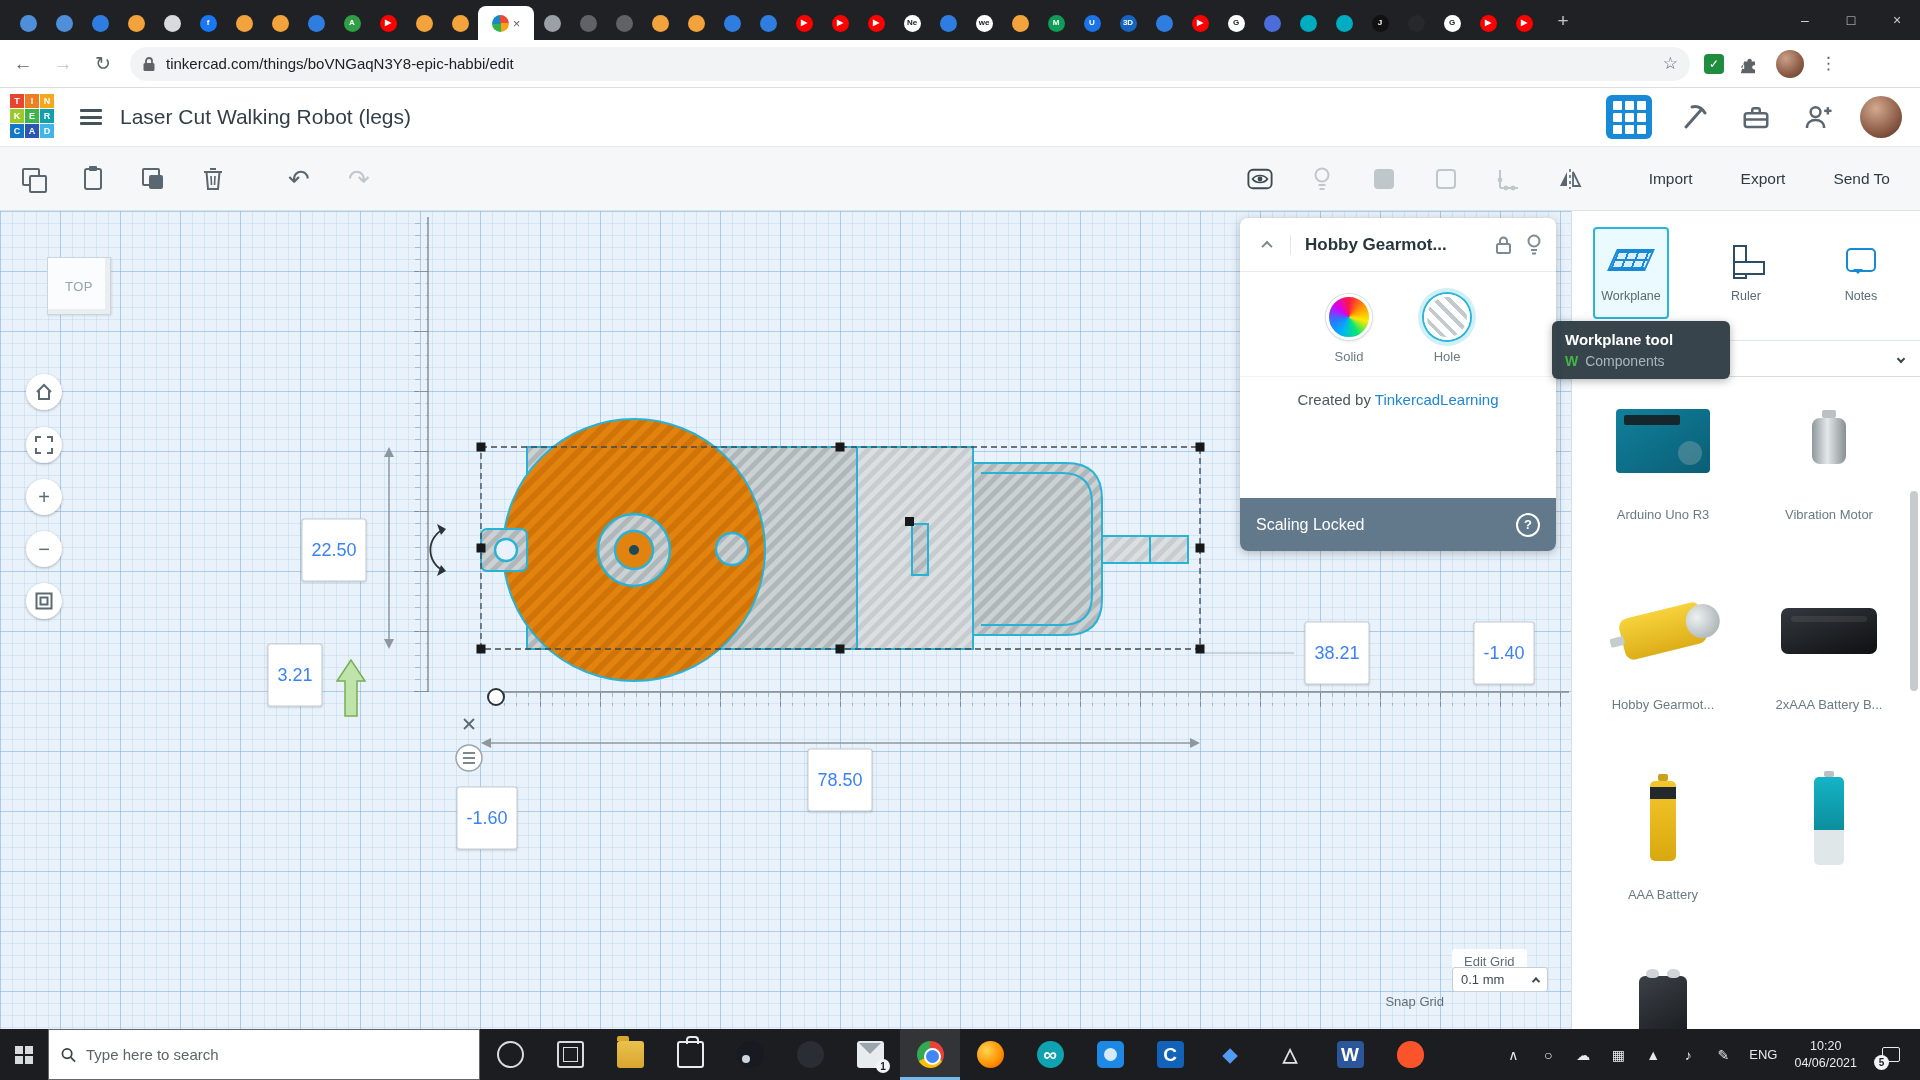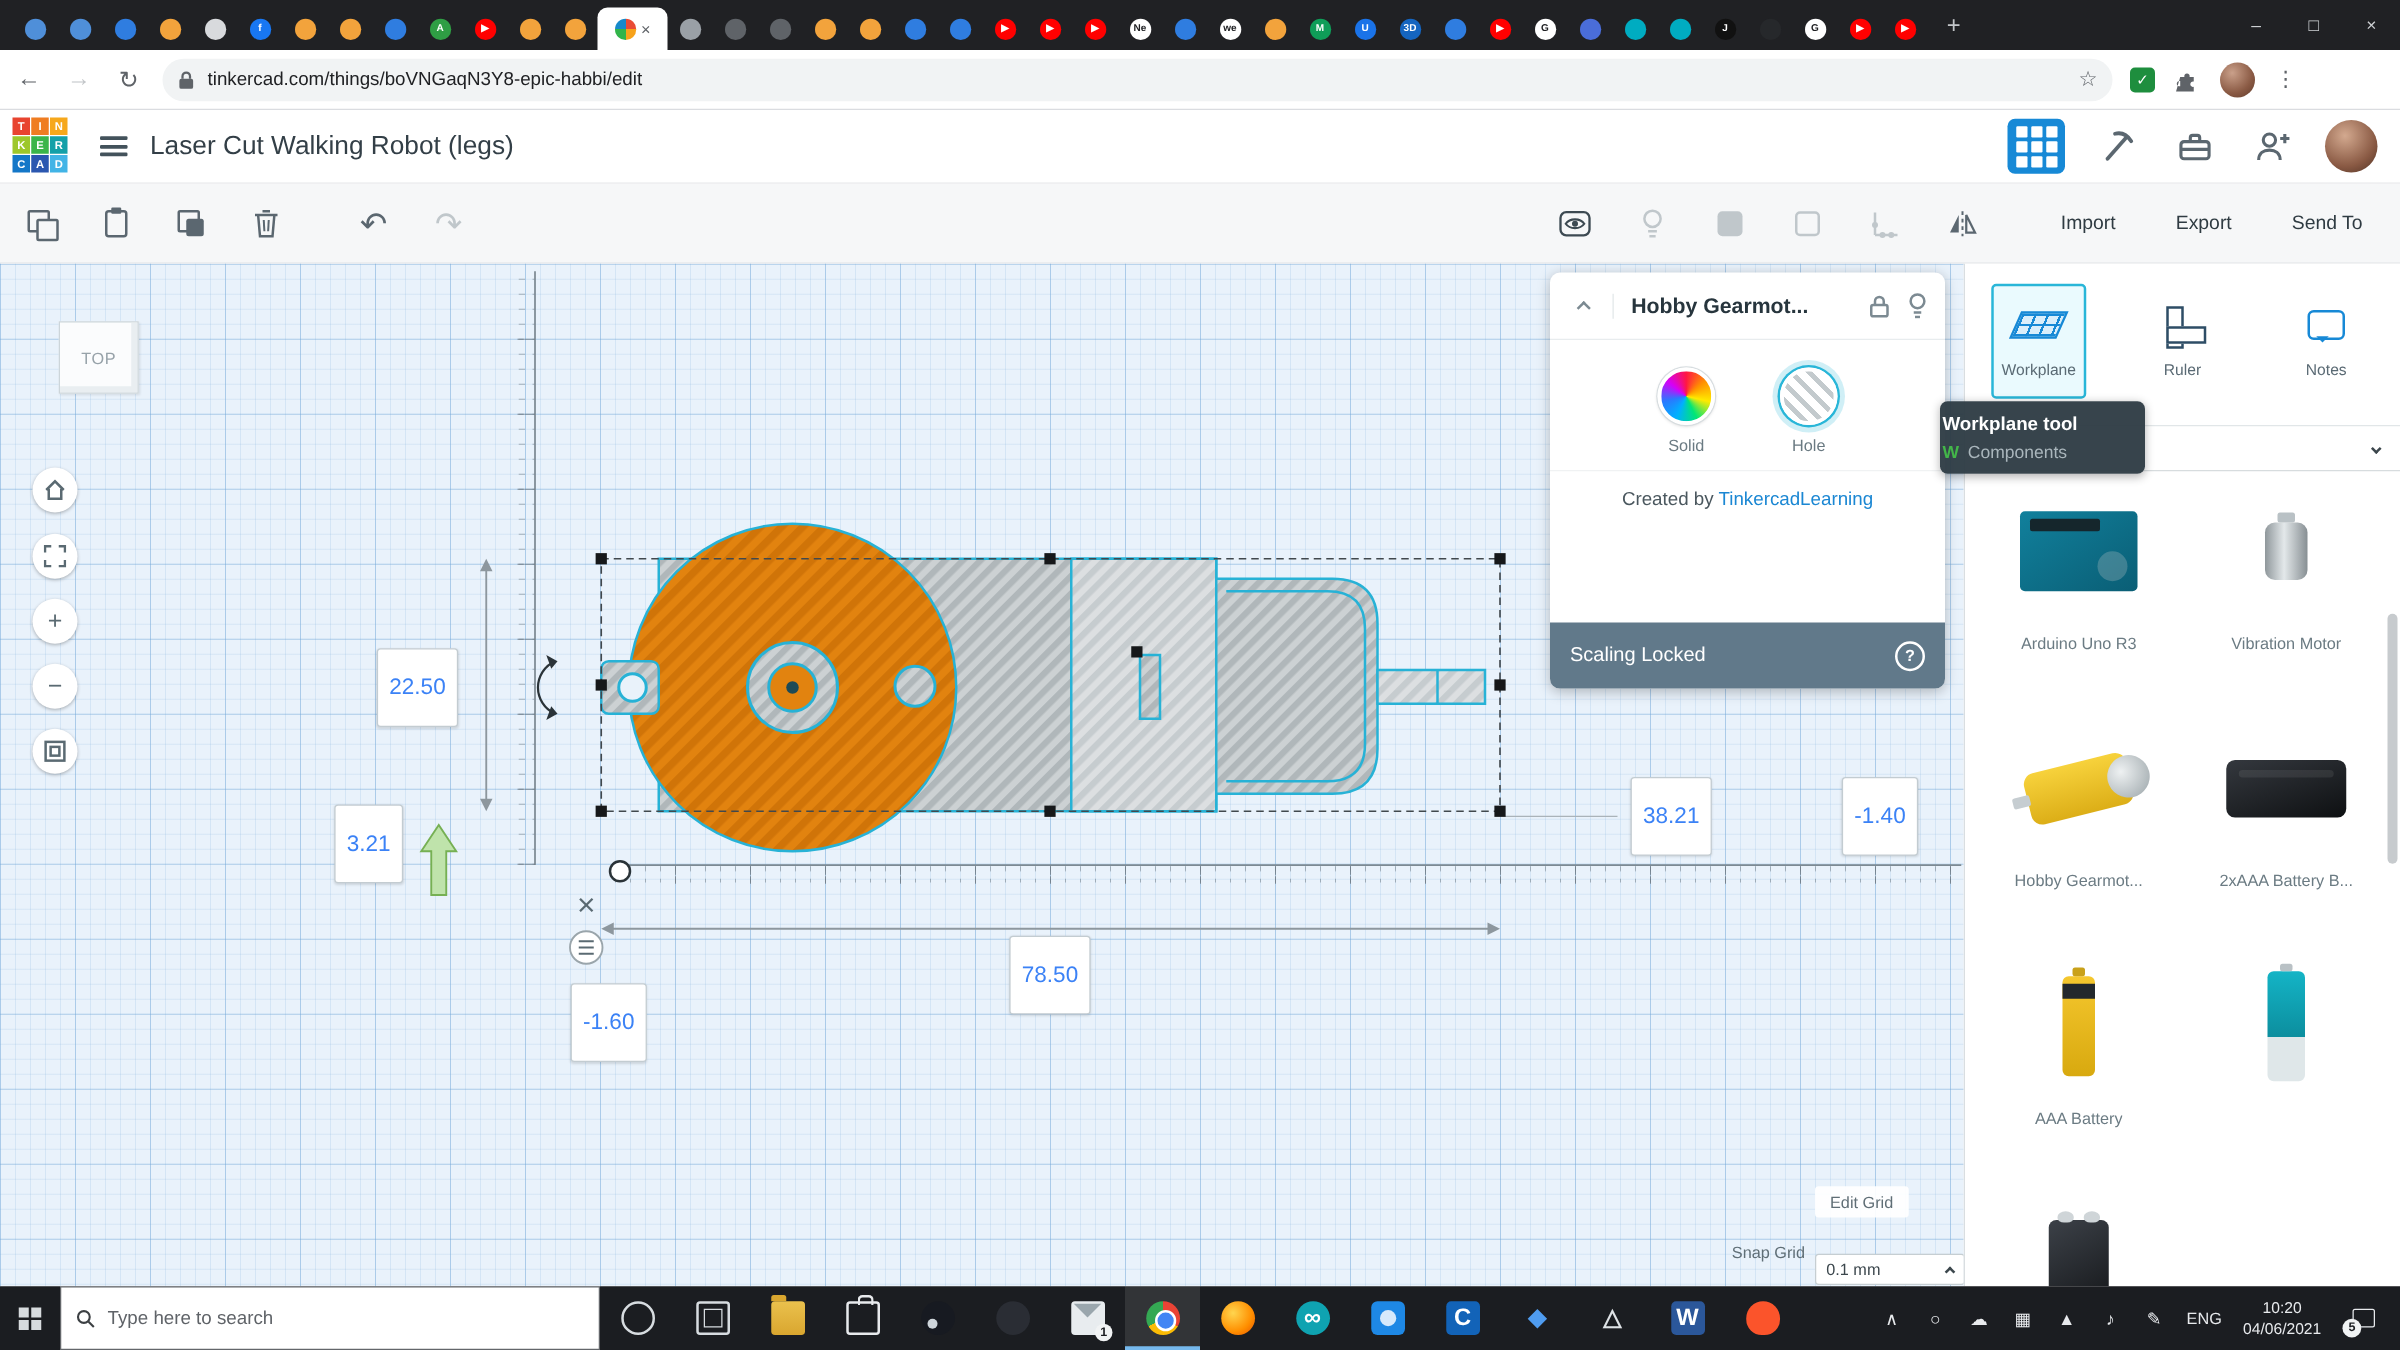--- a/index.html
+++ b/index.html
@@ -69,21 +69,21 @@
 #main{position:absolute;left:0;top:211px;width:1920px;height:818px;background:#fff}
 #canvas{position:absolute;left:0;top:0;width:1571px;height:818px;overflow:hidden;background-color:#e9f2fb;
 background-image:linear-gradient(to right,rgba(110,165,215,.40) 1px,transparent 1px),linear-gradient(to bottom,rgba(110,165,215,.40) 1px,transparent 1px),linear-gradient(to right,rgba(130,178,222,.20) 1px,transparent 1px),linear-gradient(to bottom,rgba(130,178,222,.20) 1px,transparent 1px);
 background-size:60px 60px,60px 60px,12px 12px,12px 12px}
 .model-svg{position:absolute;left:0;top:0}
 .viewcube{position:absolute;left:47px;top:46px;width:64px;height:58px;background:#fbfcfd;border:1px solid #ccd5da;box-shadow:inset -5px -5px 0 #e9eef1,1px 1px 2px rgba(0,0,0,.10);color:#97a2a9;font-size:13px;letter-spacing:.5px;display:flex;align-items:center;justify-content:center}
 .cv-btn{position:absolute;left:26px;width:36px;height:36px;border-radius:50%;background:#fff;box-shadow:0 1px 3px rgba(0,0,0,.28);display:flex;align-items:center;justify-content:center;color:#5a6a72;font-size:20px}
 .dim{position:absolute;transform:translate(-50%,-50%);background:#fff;border:1px solid #c3ccd1;border-radius:3px;padding:20px 9px;font-size:18px;color:#3b82f6;box-shadow:0 1px 2px rgba(0,0,0,.12);white-space:nowrap}
 .editgrid{position:absolute;left:1452px;top:738px;height:25px;background:rgba(255,255,255,.92);color:#5f6e76;font-size:13px;padding:0 12px;border-radius:3px;display:flex;align-items:center}
 .snap-label{position:absolute;left:1348px;top:783px;width:96px;text-align:right;font-size:13px;color:#5f6e76}
-.snap-box{position:absolute;left:1452px;top:792px;width:120px;height:25px;background:#fff;border:1px solid #c6ced2;border-radius:3px;display:flex;align-items:center;justify-content:space-between;padding:0 8px;font-size:13px;color:#3c474d}
+.snap-box{position:absolute;left:1452px;top:756px;width:96px;height:25px;background:#fff;border:1px solid #c6ced2;border-radius:3px;display:flex;align-items:center;justify-content:space-between;padding:0 8px;font-size:13px;color:#3c474d}
 .chv{display:inline-block;width:8px;height:8px;border-right:2px solid currentColor;border-bottom:2px solid currentColor}
 .chv.up{transform:rotate(-135deg) translate(-1px,-1px)}
 .chv.down{transform:rotate(45deg)}
 .chv.sm{width:6px;height:6px}
 
 
 #inspector{position:absolute;left:1240px;top:7px;width:316px;height:333px;background:#fff;border-radius:8px;box-shadow:0 2px 10px rgba(0,0,0,.25);overflow:hidden;z-index:20}
 .insp-header{height:54px;display:flex;align-items:center;padding:0 14px;border-bottom:1px solid #e8ecee}
 .insp-caret{width:26px;display:flex;justify-content:center;color:#7c8a92}
 .insp-title{font-size:17px;font-weight:bold;color:#27353d;border-left:1px solid #e2e7e9;padding-left:14px;margin-left:10px;flex:1;white-space:nowrap;overflow:hidden}
@@ -94,21 +94,21 @@
 .sw-circle.solid{background:conic-gradient(#ff1744,#ff9100,#ffea00,#00e676,#00b0ff,#2979ff,#d500f9,#ff1744)}
 .sw-circle.hole{background:repeating-linear-gradient(45deg,#c3cacd 0 4px,#ffffff 4px 10px)}
 .sw-circle.selected{box-shadow:0 0 0 2px #29b6d8,0 0 0 6px rgba(41,182,216,.22)}
 .sw-label{font-size:13px;color:#6a7a82;margin-top:9px}
 .insp-created{text-align:center;font-size:15px;color:#4a575e;padding:14px 0 18px;border-top:1px solid #f0f2f3}
 .insp-created a{color:#1b87d3;text-decoration:none}
 .insp-scaling{position:absolute;left:0;right:0;bottom:0;height:53px;background:#61798a;color:#fff;font-size:16px;display:flex;align-items:center;justify-content:space-between;padding:0 16px}
 .help-circle{width:24px;height:24px;border:2px solid #fff;border-radius:50%;display:flex;align-items:center;justify-content:center;font-size:13px;font-weight:bold}
 
 
-#wp-tooltip{position:absolute;left:1552px;top:110px;width:164px;background:rgba(44,58,66,.95);border-radius:6px;padding:10px 2px;z-index:60;box-shadow:0 2px 8px rgba(0,0,0,.3)}
+#wp-tooltip{position:absolute;left:1552px;top:110px;width:178px;background:rgba(44,58,66,.95);border-radius:6px;padding:10px 13px;z-index:60;box-shadow:0 2px 8px rgba(0,0,0,.3)}
 #wp-tooltip .tt1{color:#fff;font-weight:bold;font-size:15px}
 #wp-tooltip .tt2{margin-top:5px;font-size:14px;color:#aab6bc}
 #wp-tooltip .ttkey{color:#43b649;font-weight:bold;margin-right:7px}
 
 
 #sidepanel{position:absolute;left:1571px;top:0;width:349px;height:818px;background:#fff;border-left:1px solid #d9dee1;overflow:hidden}
 .tools-row{height:129px;display:flex;justify-content:center;gap:39px;padding-top:16px}
 .tool-btn{width:76px;height:92px;border:2px solid transparent;border-radius:4px;display:flex;flex-direction:column;align-items:center;justify-content:center;gap:12px}
 .tool-btn.active{border-color:#29b6d8;background:#eafafe}
 .tool-label{font-size:12.5px;color:#5a6a74}

